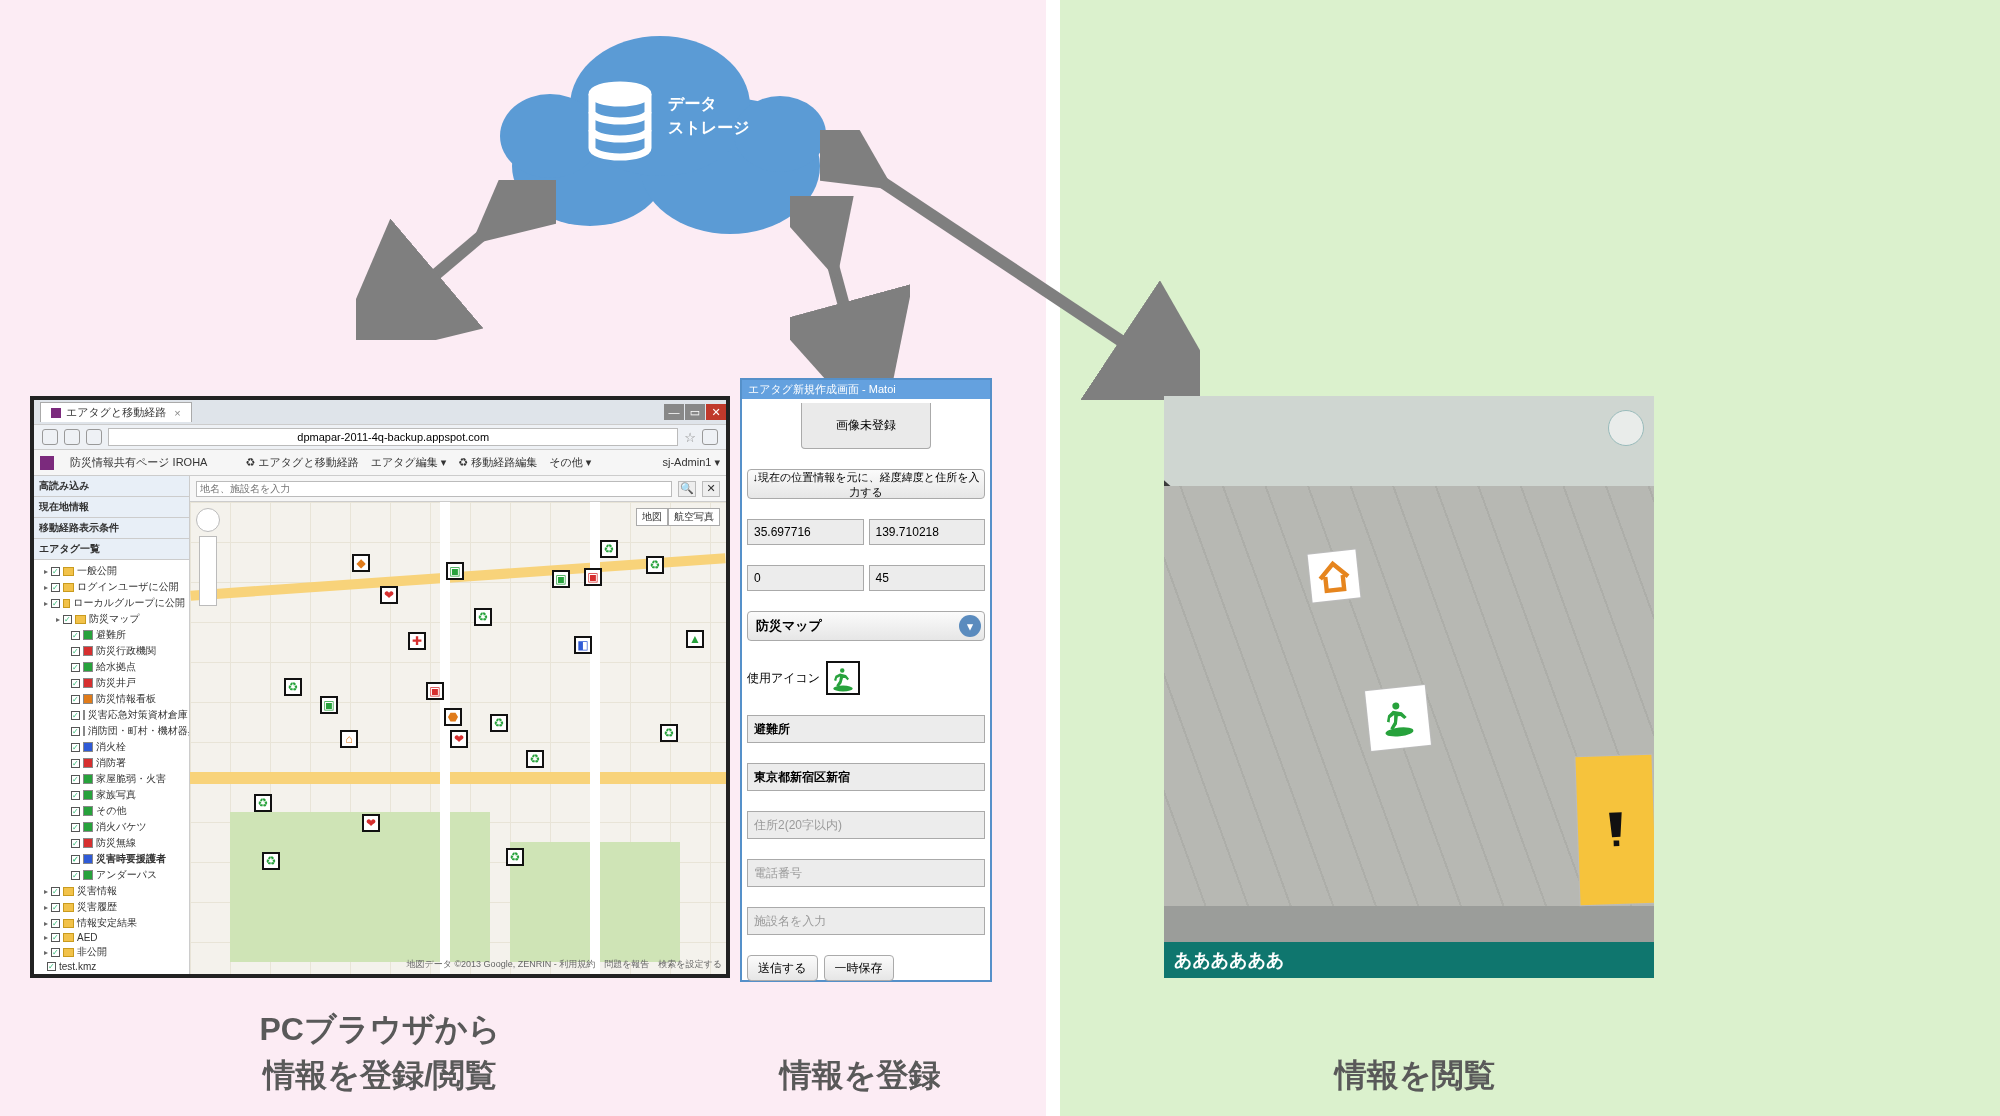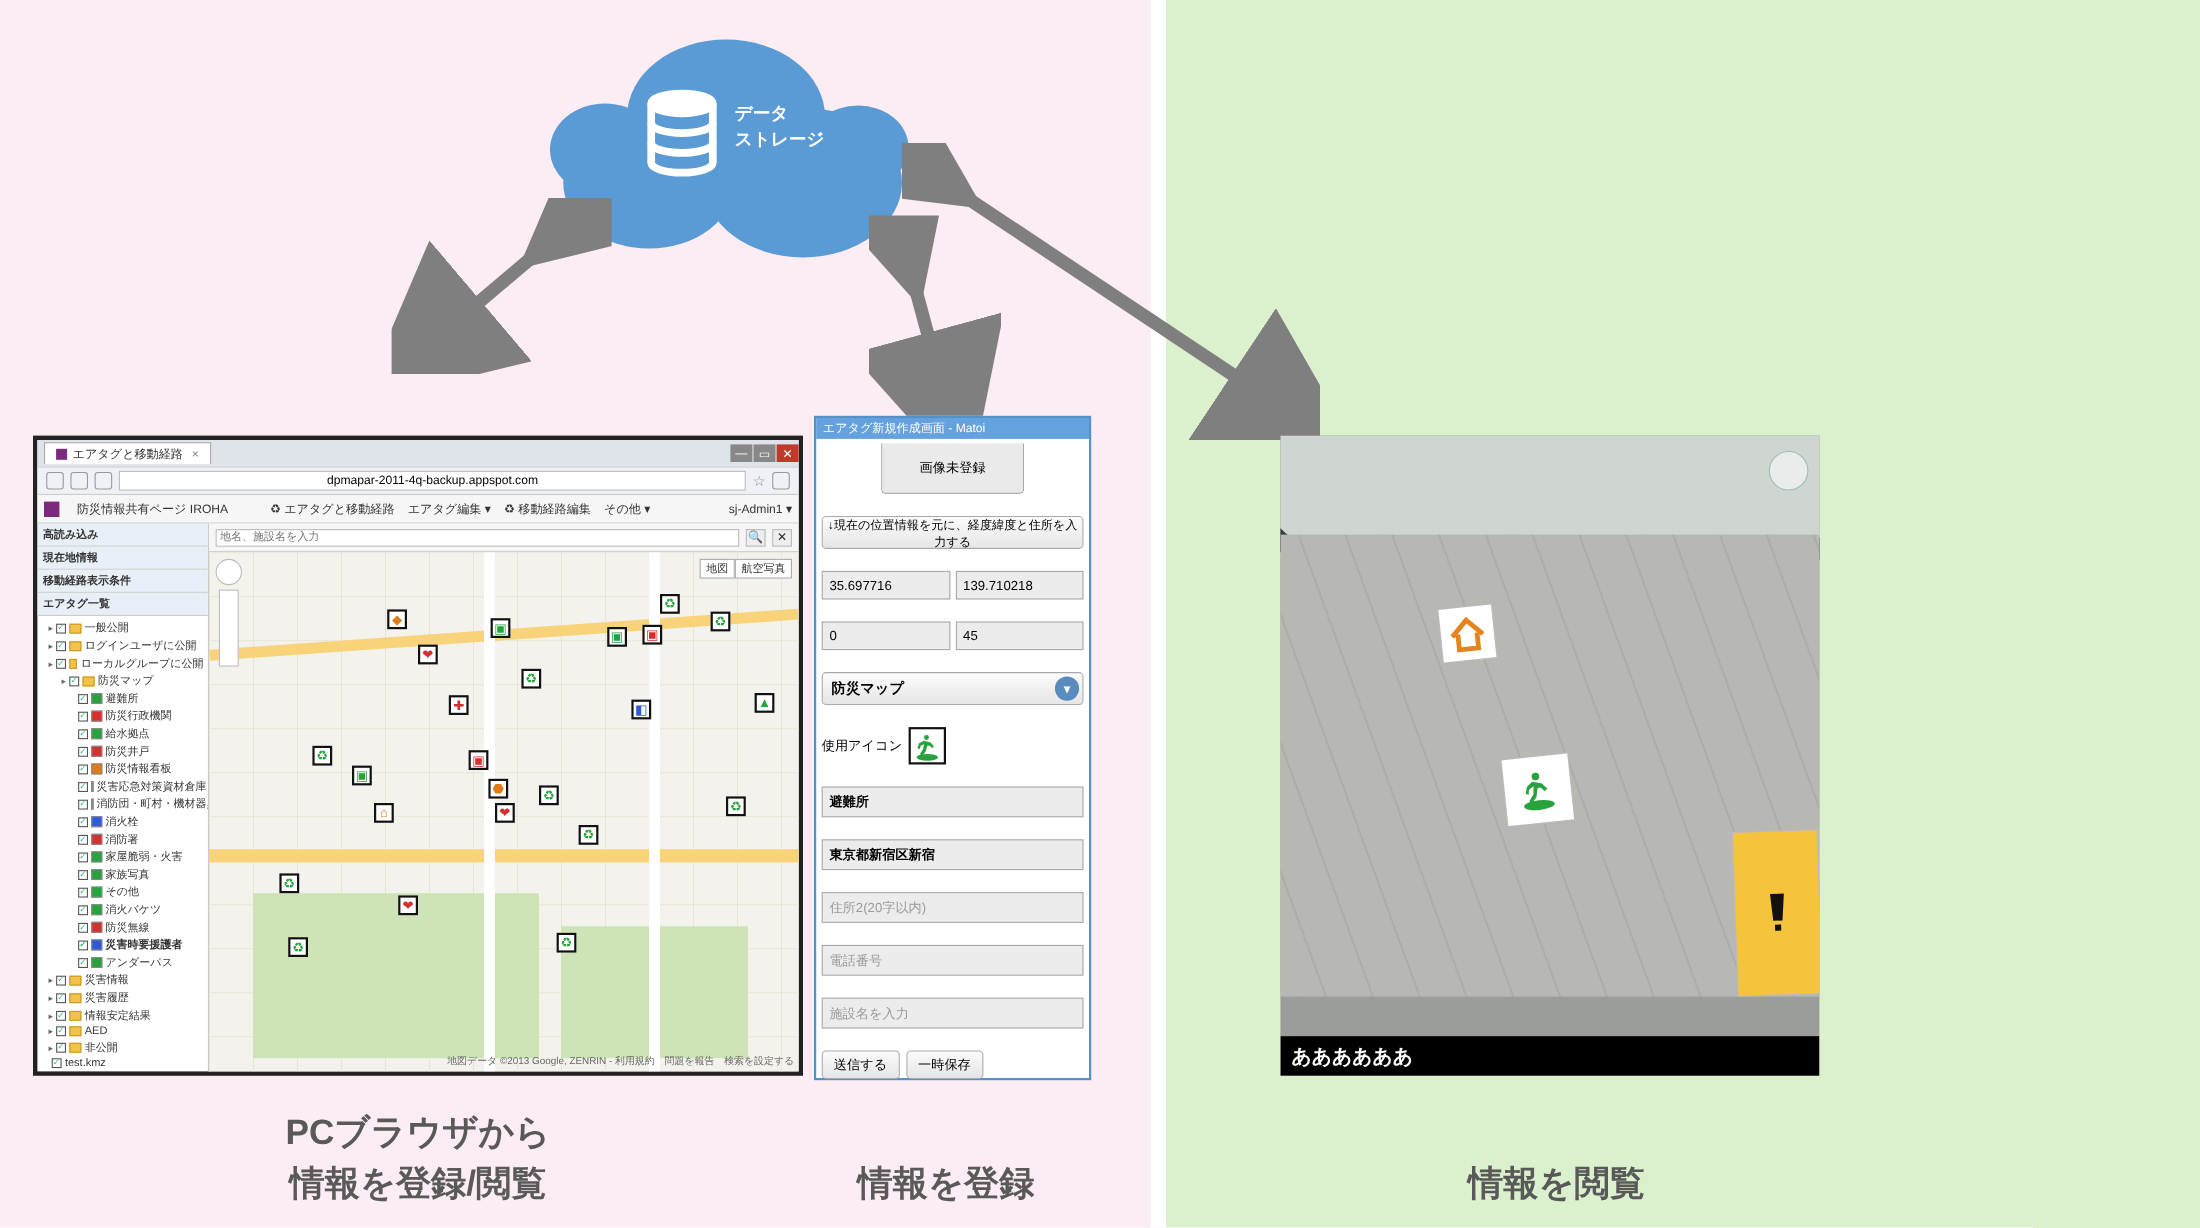--- a/index.html
+++ b/index.html
@@ -89,21 +89,21 @@
   .ar .sky{position:absolute;left:0;top:0;width:100%;height:110px;background:#cfd6d1;}
   .ar .ground{position:absolute;left:0;top:90px;width:100%;height:420px;
     background:
       repeating-linear-gradient(70deg,#b7b8b3 0 38px,#adaea9 38px 40px),
       repeating-linear-gradient(-25deg,transparent 0 48px,rgba(0,0,0,.06) 48px 50px);
   }
   .ar .arc{position:absolute;left:-40px;top:-20px;width:580px;height:190px;border:18px solid #3c3c3c;border-top:none;border-radius:0 0 380px 380px/0 0 170px 170px;}
   .ar .circbtn{position:absolute;right:10px;top:14px;width:36px;height:36px;border-radius:18px;background:rgba(255,255,255,.55);border:1px solid #9bb;}
   .ar .armark{position:absolute;width:60px;height:60px;background:#fff;display:flex;align-items:center;justify-content:center;transform:rotate(-6deg);box-shadow:0 0 0 1px #bbb;}
   .ar .armark svg{width:42px;height:42px;}
-  .ar .bar{position:absolute;left:0;bottom:0;width:100%;height:36px;background:#000000;color:#fff;font-size:18px;display:flex;align-items:center;padding:0 10px;font-weight:bold;}
+  .ar .bar{position:absolute;left:0;bottom:0;width:100%;height:36px;background:#0f766e;color:#fff;font-size:18px;display:flex;align-items:center;padding:0 10px;font-weight:bold;}
 
   
   .run-ico{fill:#27a23c;}
   .home-ico{fill:none;stroke:#e6851e;stroke-width:5;}
 </style>
 </head>
 <body>
 
 <div class="panel-pink"></div>
 <div class="panel-green"></div>

